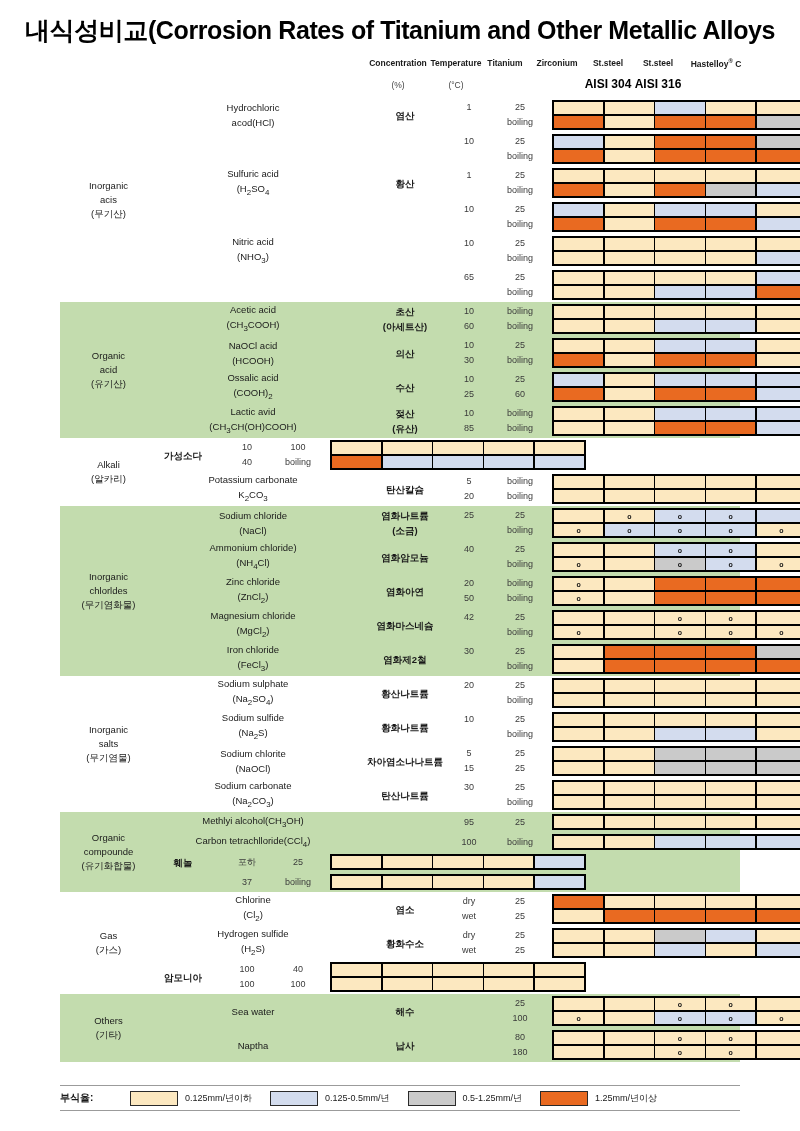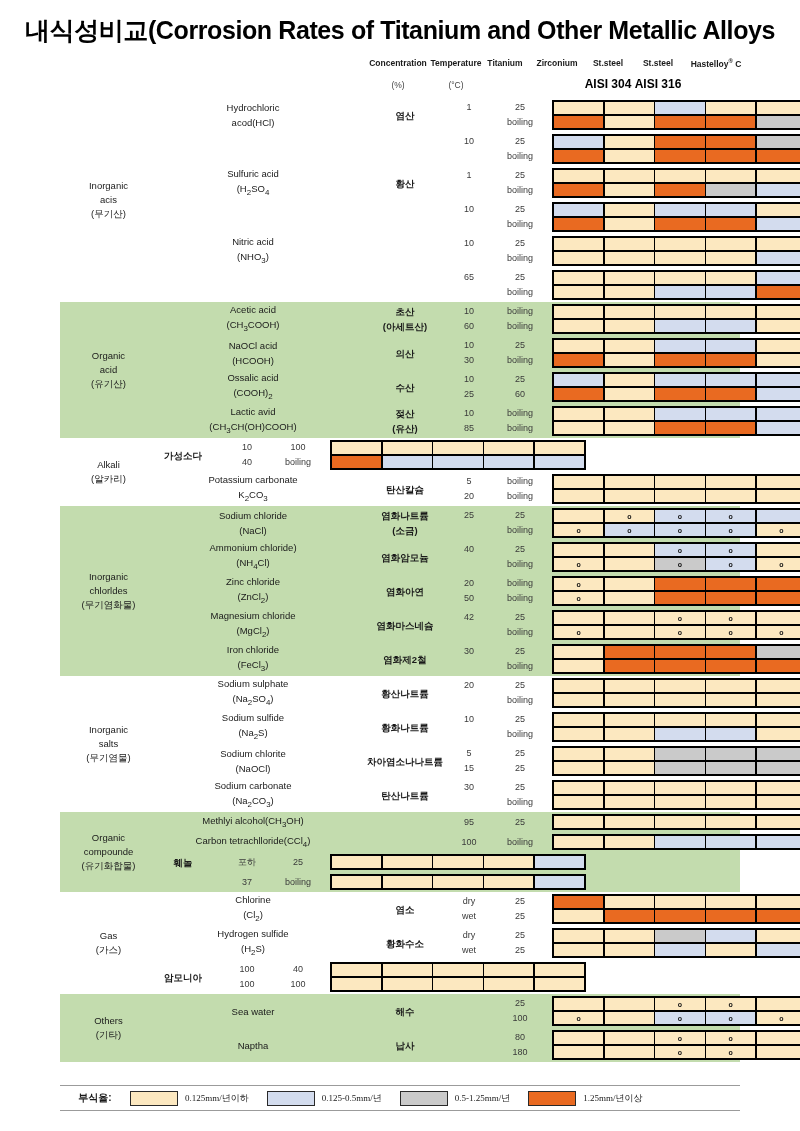--- a/index.html
+++ b/index.html
@@ -162,21 +162,20 @@
     width: 680px; height: 26px;
     border-top: 1px solid #9b9b9b;
     border-bottom: 1px solid #9b9b9b;
     display: flex;
     align-items: center;
     font-size: 9px;
     color: #1a1a1a;
   }
   #legend .lglabel {
     width: 70px;
-    text-align: center;
     font-weight: bold;
     font-size: 10px;
   }
   .lgitem { display: flex; align-items: center; }
   .lgsw {
     width: 48px; height: 15px;
     border: 1px solid #2a2a2a;
     margin-right: 7px;
   }
   .lgtxt { margin-right: 18px; white-space: nowrap; font-size: 9px; }
@@ -1243,21 +1242,21 @@
               <div class="cell c-cream"></div>
             </div>
           </div>
         </div>
       </div>
     </div>
   </div>
 
 <div id="legend">
   <div class="lglabel">부식율:</div>
-  <div id="legend-items" style="display:flex;align-items:center;font-family:Liberation Serif, serif;">
+  <div id="legend-items" style="display:flex;align-items:center;">
       <div class="lgitem">
         <div class="lgsw" style="background: rgb(252, 232, 192);"></div>
         <div class="lgtxt">0.125mm/년이하</div>
       </div>
       <div class="lgitem">
         <div class="lgsw" style="background: rgb(211, 220, 238);"></div>
         <div class="lgtxt">0.125-0.5mm/년</div>
       </div>
       <div class="lgitem">
         <div class="lgsw" style="background: rgb(202, 202, 202);"></div>

